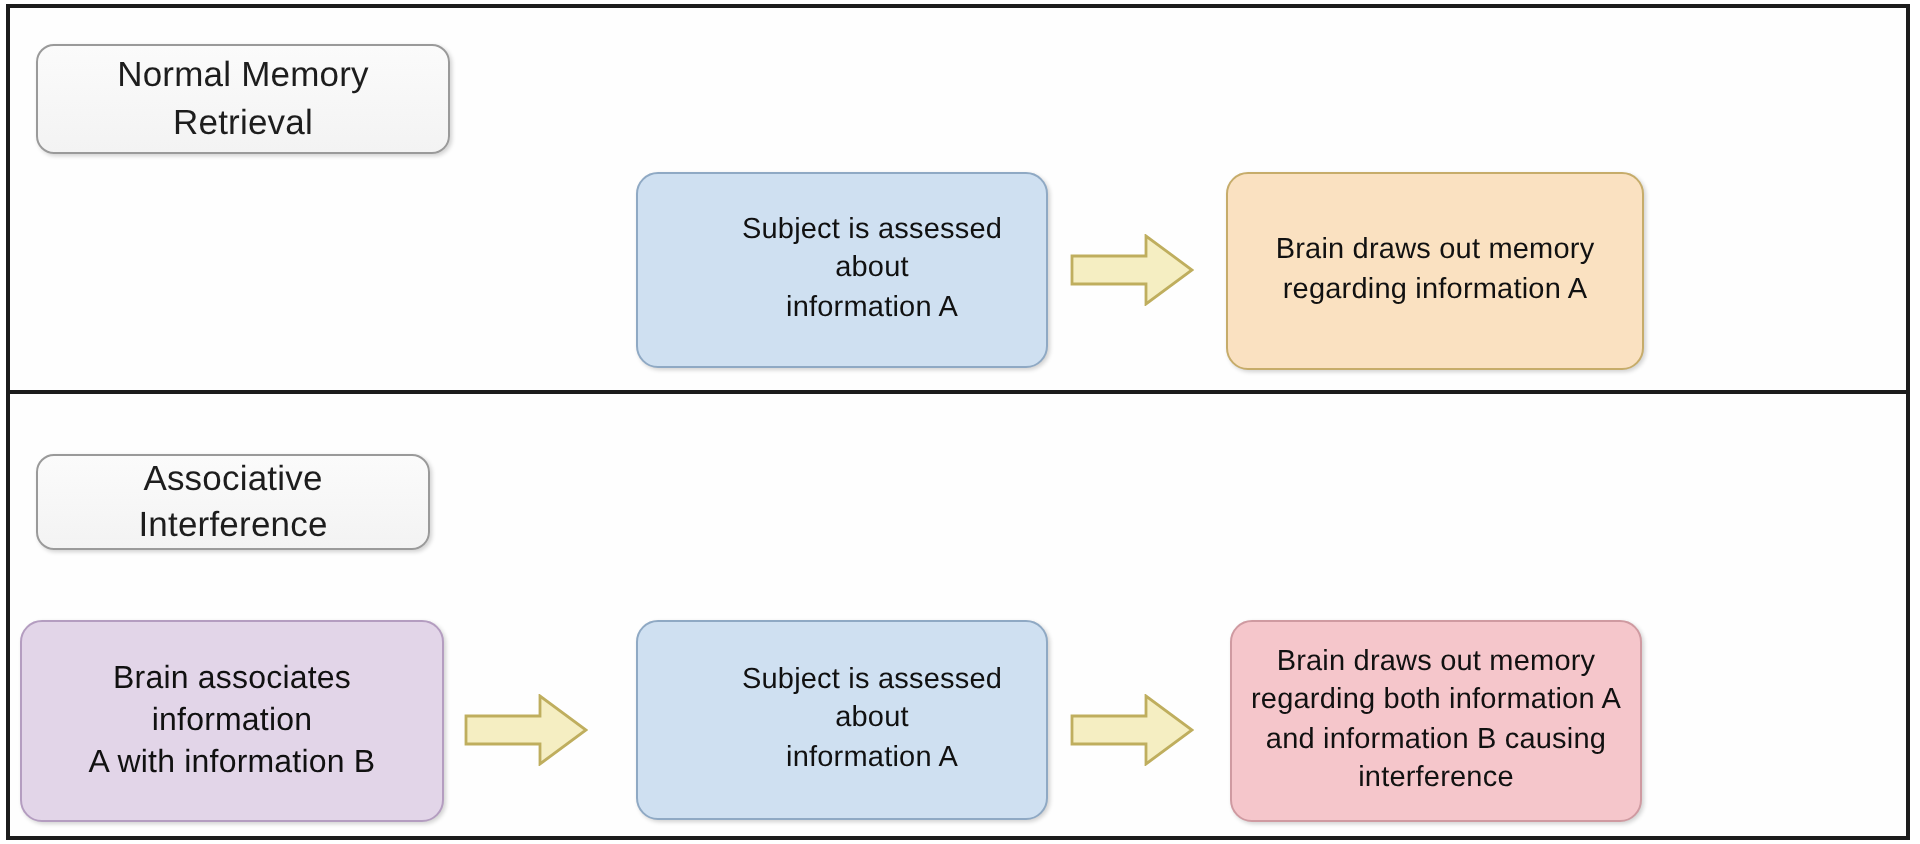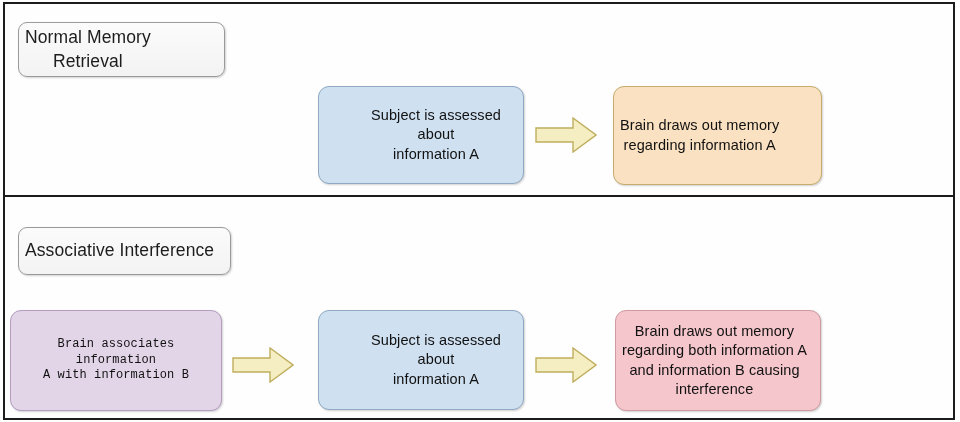--- a/index.html
+++ b/index.html
@@ -35,20 +35,21 @@
   }
   .panel-top    { top: 4px;   height: 191px; }
   .panel-bottom { top: 197px; height: 221px; }
 
   
   .node {
     position: absolute;
     box-sizing: border-box;
     display: flex;
     align-items: center;
+    justify-content: center;
     text-align: center;
     border-radius: 11px;
     border-width: 1px;
     border-style: solid;
     color: #111111;
     line-height: 1.33;
     letter-spacing: 0.1px;
     padding: 2px 6px;
     box-shadow: 1px 1px 2px rgba(0,0,0,0.18);
   }
@@ -59,35 +60,35 @@
     background: linear-gradient(180deg,#fbfbfb 0%, #f3f3f3 100%);
     border-color: #9a9a9a;
     font-size: 17.5px;
     color: #1d1d1d;
     border-radius: 9px;
   }
 
   
   .box-blue   { background:#cfe0f1; border-color:#8fa9c4; font-size:14.5px;padding-left:36px; }
   .box-orange { background:#fae1c1; border-color:#c6ac6a; font-size:14.5px; }
-  .box-purple { background:#e2d5e8; border-color:#b49dc0; font-size:12px;font-family:Liberation Mono, monospace; }
+  .box-purple { background:#e2d5e8; border-color:#b49dc0; font-size:16px; }
   .box-pink   { background:#f5c6cb; border-color:#cf9aa1; font-size:14.5px; }
 
   
   .arrow { position: absolute; }
   .arrow svg { display:block; }
 
   
   #label-normal        { left:18px;  top:22px;  width:207px; height:55px; }
   #node-assessed-top   { left:318px; top:86px;  width:206px; height:98px; }
   #node-brain-a        { left:613px; top:86px;  width:209px; height:99px; }
   #arrow-top           { left:535px; top:117px; }
 
   
-  #label-assoc         { left:18px;  top:227px; width:213px; height:48px; }
+  #label-assoc         { left:18px;  top:227px; width:197px; height:48px; }
   #node-associates     { left:10px;  top:310px; width:212px; height:101px; }
   #node-assessed-bot   { left:318px; top:310px; width:206px; height:100px; }
   #node-brain-both     { left:615px; top:310px; width:206px; height:101px; }
   #arrow-bot-1         { left:232px; top:347px; }
   #arrow-bot-2         { left:535px; top:347px; }
 </style>
 </head>
 <body>
 
 <div id="canvas">

